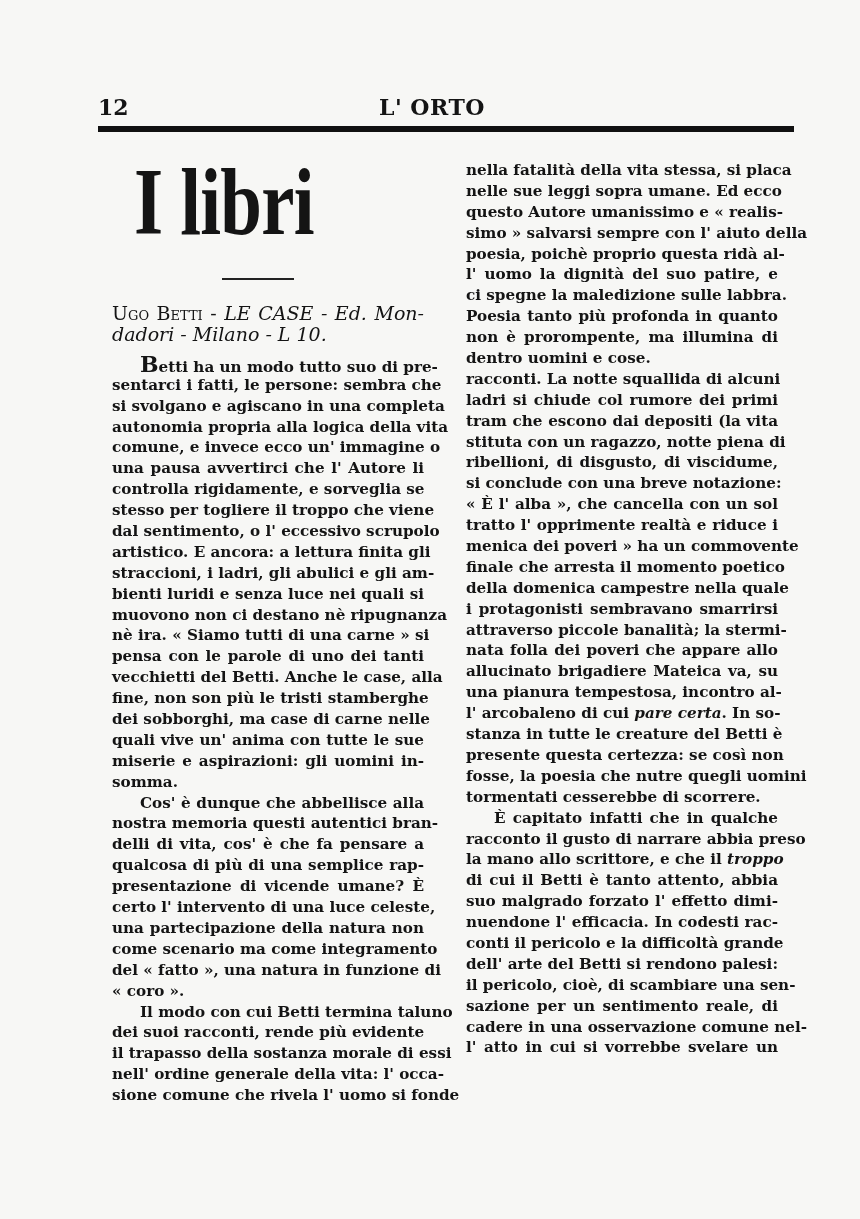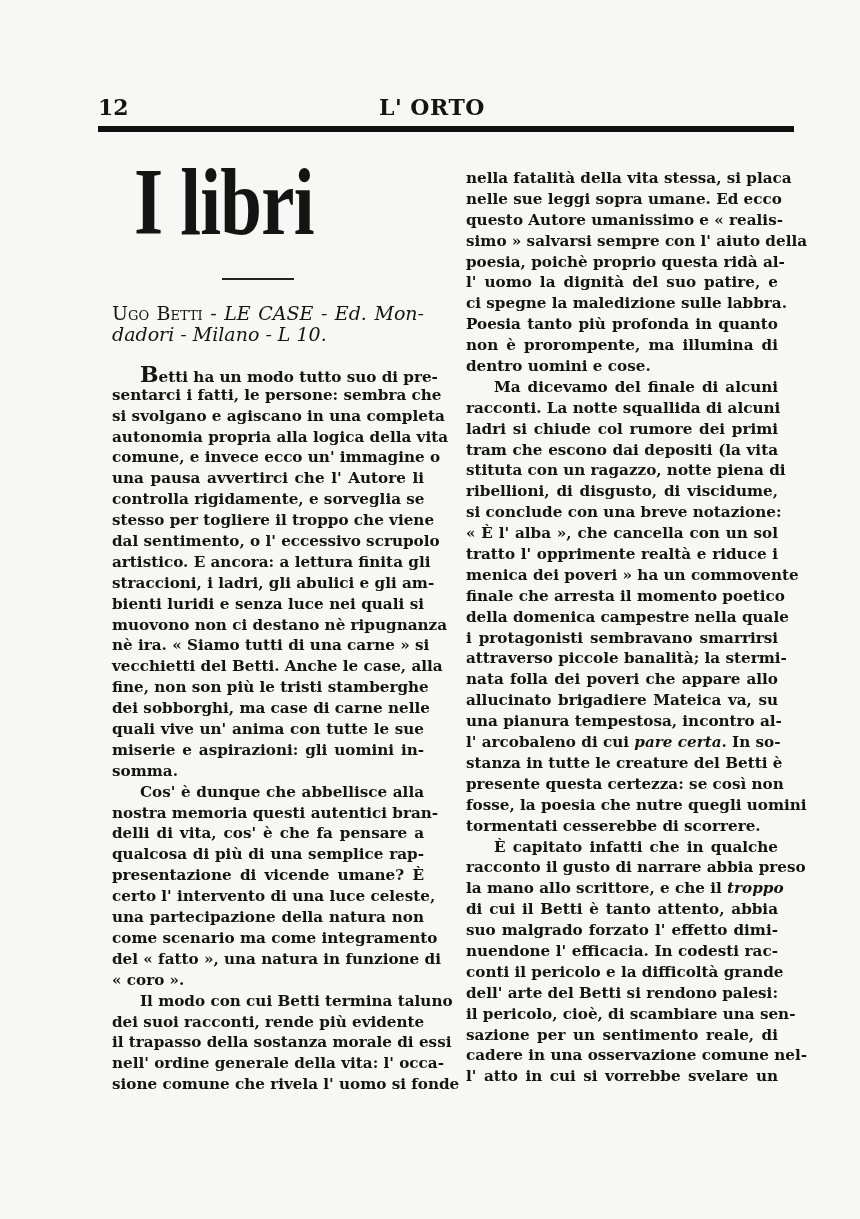--- a/index.html
+++ b/index.html
@@ -11,32 +11,32 @@
     position: relative;
     overflow: hidden;
   }
   .page { position: absolute; left: 0; top: 0; width: 860px; height: 1219px; padding-left: 40px; }
   .header { position: absolute; left: 98px; top: 94px; width: 696px; height: 30px; }
   .page-number { position: absolute; left: 0; top: 0; font-size: 22px; font-weight: bold; }
   .running-title { position: absolute; left: 281px; top: 0; font-size: 22px; font-weight: bold; letter-spacing: 0.5px; }
   .header-rule { position: absolute; left: 98px; top: 126px; width: 696px; height: 6px; background: #111; }
   .col { position: absolute; top: 160px; width: 312px; font-size: 15.2px; line-height: 20.9px; font-weight: bold; text-align: justify; }
   .col-left { left: 112px; top: 300px; }
-  .col-right { left: 466px; top: 168px; }
+  .col-right { left: 466px; top: 160px; }
   .section-title {
     position: absolute; left: 134px; top: 154px;
     font-family: "Liberation Serif", serif; font-size: 96px; font-weight: bold;
     line-height: 96px; transform: scaleX(0.78); transform-origin: left top;
     letter-spacing: -1px;
   }
   .title-rule { position: absolute; left: 222px; top: 278px; width: 72px; height: 1.5px; background: #222; }
   .line { display: block; text-align: justify; text-align-last: justify; white-space: nowrap; height: 20.9px; }
   .line.last { text-align-last: left; }
   .line.indent { padding-left: 28px; }
-  .book-ref { font-size: 19px; line-height: 27px; font-weight: normal; margin-bottom: 16px; }
+  .book-ref { font-size: 19px; line-height: 27px; font-weight: normal; margin-bottom: 6px; }
   .book-ref .author { font-variant: small-caps; }
   .book-ref i { font-style: italic; }
   .dropcap { font-size: 22px; font-family: "DejaVu Serif", serif; font-weight: bold; }
   i.it { font-style: italic; }
 </style>
 </head>
 <body>
 
 <div class="page">
 
@@ -62,20 +62,21 @@
         <span class="line"><span>comune, e invece ecco un' immagine o</span></span>
         <span class="line"><span>una pausa avvertirci che l' Autore li</span></span>
         <span class="line"><span>controlla rigidamente, e sorveglia se</span></span>
         <span class="line"><span>stesso per togliere il troppo che viene</span></span>
         <span class="line"><span>dal sentimento, o l' eccessivo scrupolo</span></span>
         <span class="line"><span>artistico. E ancora: a lettura finita gli</span></span>
         <span class="line"><span>straccioni, i ladri, gli abulici e gli am-</span></span>
         <span class="line"><span>bienti luridi e senza luce nei quali si</span></span>
         <span class="line"><span>muovono non ci destano nè ripugnanza</span></span>
         <span class="line"><span>nè ira. « Siamo tutti di una carne » si</span></span>
+        <span class="line"><span>pensa con le parole di uno dei tanti</span></span>
         <span class="line"><span>vecchietti del Betti. Anche le case, alla</span></span>
         <span class="line"><span>fine, non son più le tristi stamberghe</span></span>
         <span class="line"><span>dei sobborghi, ma case di carne nelle</span></span>
         <span class="line"><span>quali vive un' anima con tutte le sue</span></span>
         <span class="line"><span>miserie e aspirazioni: gli uomini in-</span></span>
         <span class="line last"><span>somma.</span></span>
         <span class="line indent"><span>Cos' è dunque che abbellisce alla</span></span>
         <span class="line"><span>nostra memoria questi autentici bran-</span></span>
         <span class="line"><span>delli di vita, cos' è che fa pensare a</span></span>
         <span class="line"><span>qualcosa di più di una semplice rap-</span></span>
@@ -98,21 +99,20 @@
         <span class="line"><span>nella fatalità della vita stessa, si placa</span></span>
         <span class="line"><span>nelle sue leggi sopra umane. Ed ecco</span></span>
         <span class="line"><span>questo Autore umanissimo e « realis-</span></span>
         <span class="line"><span>simo » salvarsi sempre con l' aiuto della</span></span>
         <span class="line"><span>poesia, poichè proprio questa ridà al-</span></span>
         <span class="line"><span>l' uomo la dignità del suo patire, e</span></span>
         <span class="line"><span>ci spegne la maledizione sulle labbra.</span></span>
         <span class="line"><span>Poesia tanto più profonda in quanto</span></span>
         <span class="line"><span>non è prorompente, ma illumina di</span></span>
         <span class="line last"><span>dentro uomini e cose.</span></span>
-        <span class="line indent"><span>Ma dicevamo del finale di alcuni</span></span>
         <span class="line"><span>racconti. La notte squallida di alcuni</span></span>
         <span class="line"><span>ladri si chiude col rumore dei primi</span></span>
         <span class="line"><span>tram che escono dai depositi (la vita</span></span>
         <span class="line"><span>stituta con un ragazzo, notte piena di</span></span>
         <span class="line"><span>ribellioni, di disgusto, di viscidume,</span></span>
         <span class="line"><span>si conclude con una breve notazione:</span></span>
         <span class="line"><span>« È l' alba », che cancella con un sol</span></span>
         <span class="line"><span>tratto l' opprimente realtà e riduce i</span></span>
         <span class="line"><span>menica dei poveri » ha un commovente</span></span>
         <span class="line"><span>finale che arresta il momento poetico</span></span>

